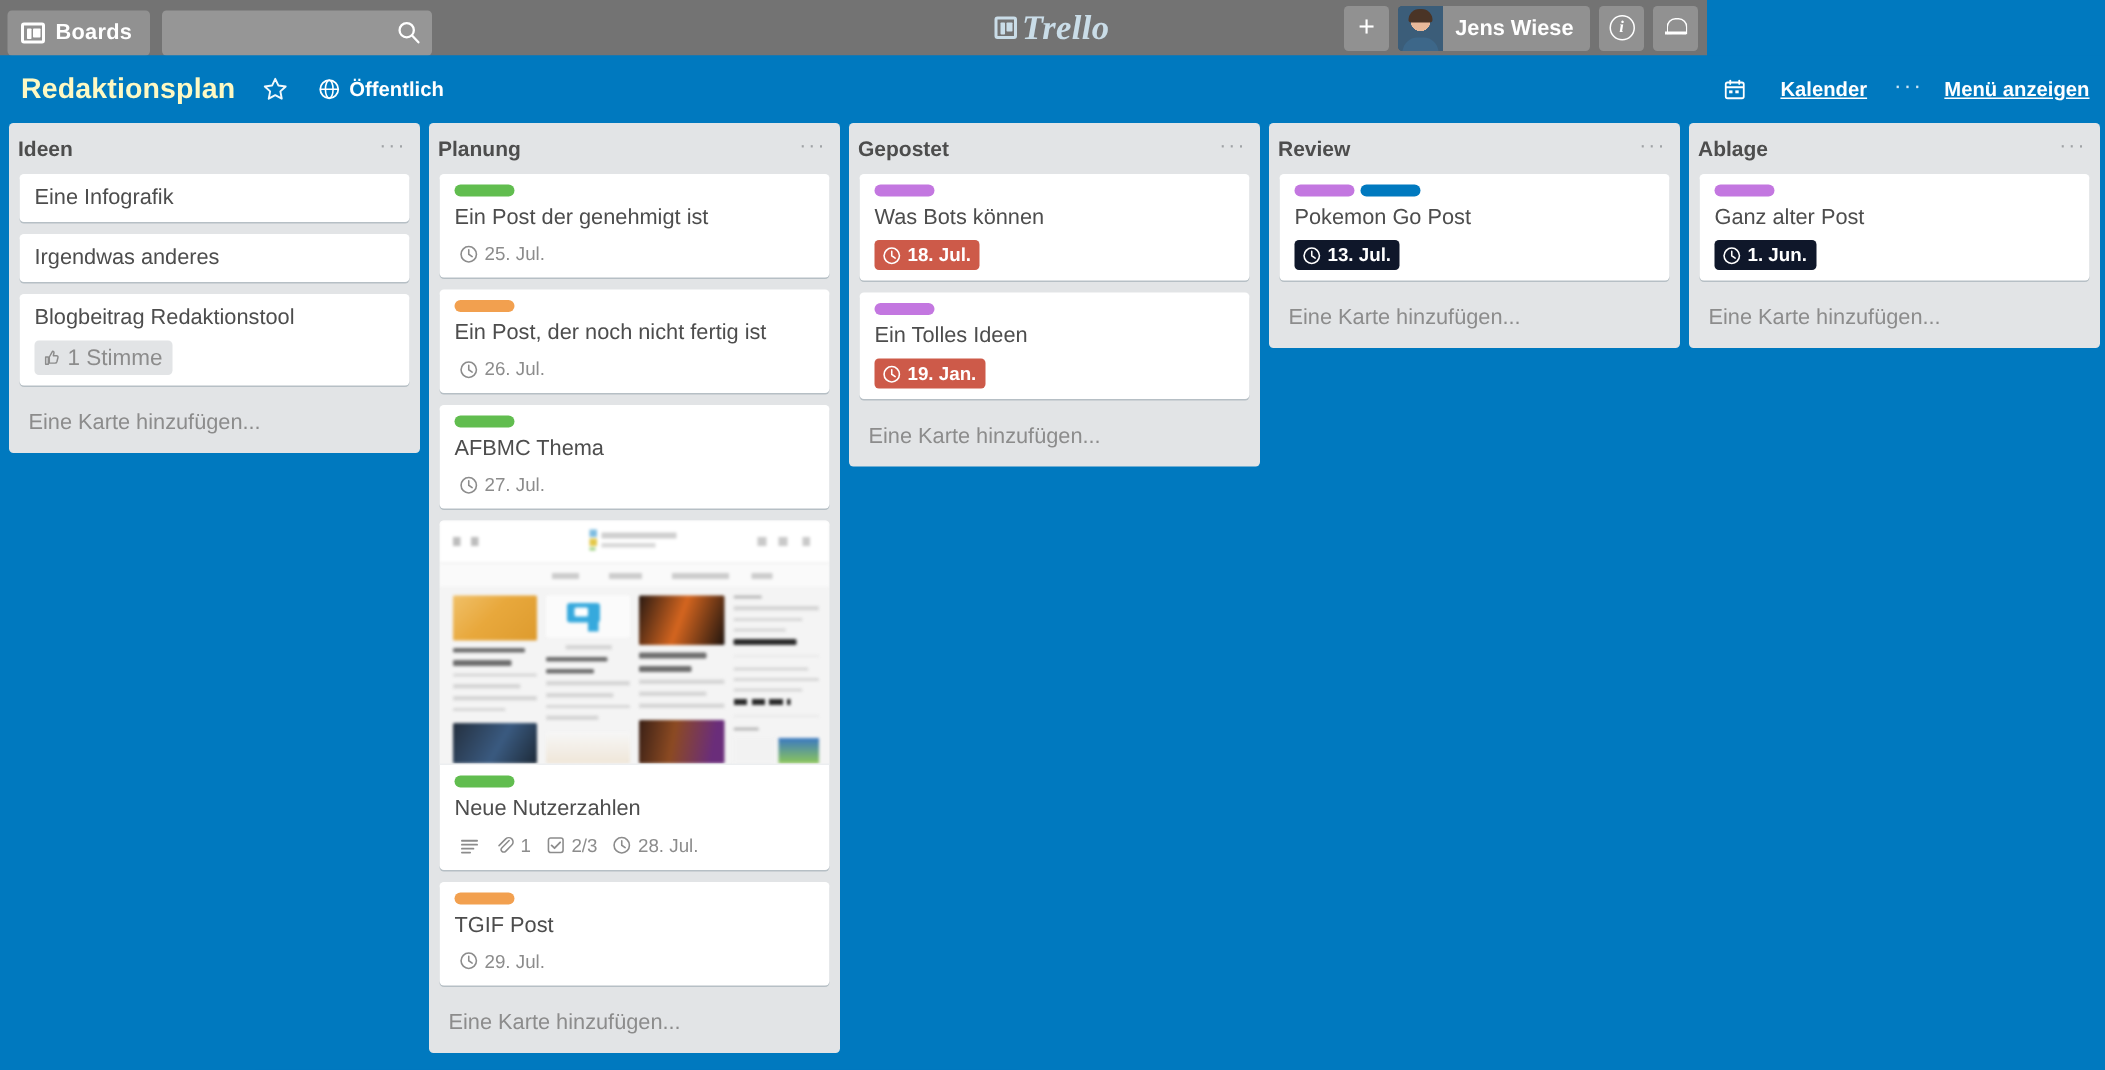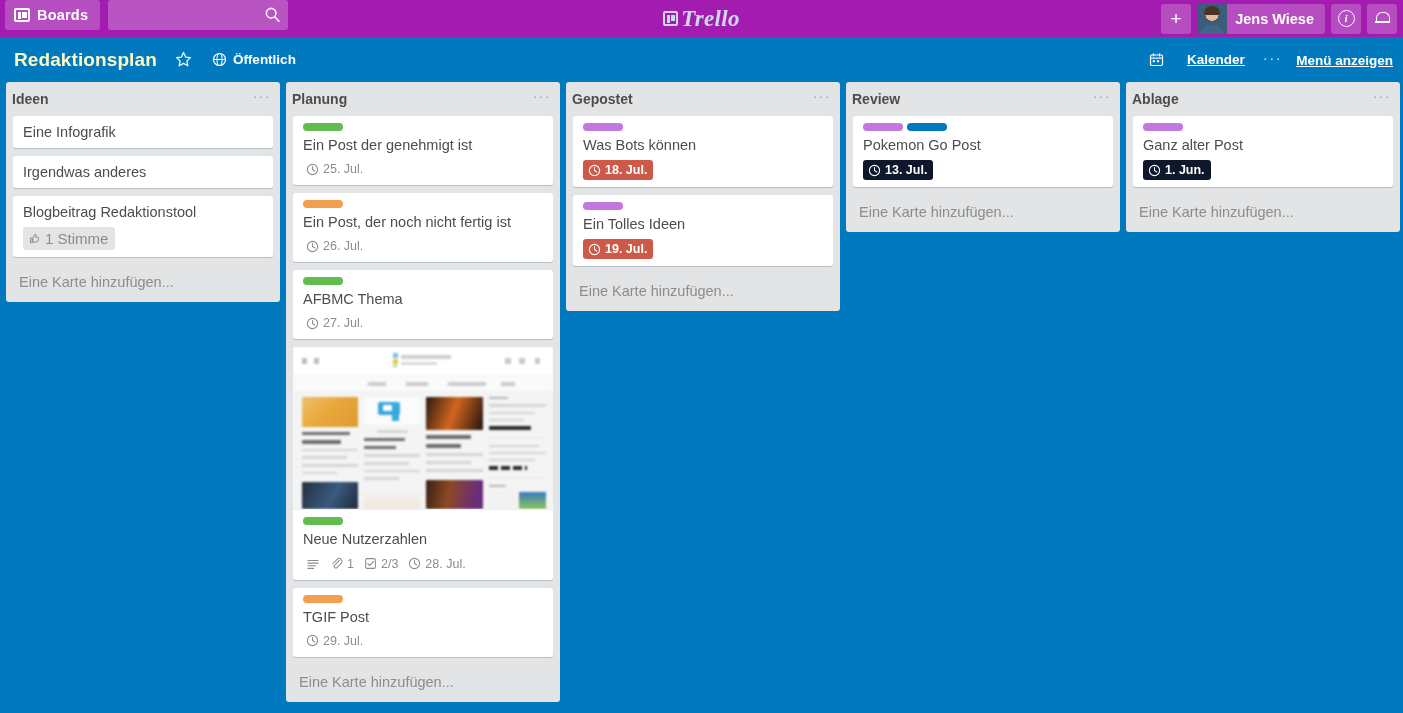--- a/index.html
+++ b/index.html
@@ -6,23 +6,23 @@
   html, body {
     width: 1403px; height: 713px;
     overflow: hidden;
     font-family: "Liberation Sans", sans-serif;
     background: #0079bf;
   }
 
   
   #top-bar {
     position: absolute; left: 0; top: 0;
-    width: 1403px; height: 37px;
-    background: #a21caf;
-    display: flex; align-items: flex-start;
+    width: 1138px; height: 37px;
+    background: #737373;
+    display: flex; align-items: flex-end;
   }
   .hdr-btn {
     background: rgba(255,255,255,.22);
     border-radius: 3px;
     height: 30px;
     display: flex; align-items: center;
     color: #fff;
     cursor: pointer;
   }
   #boards-btn { margin-left: 5px; padding: 0 12px 0 9px; gap: 7px; }
@@ -571,21 +571,21 @@
             <div class="labels">
               <span class="label" style="background: rgb(195, 119, 224);"></span>
             </div>
             <div class="card-title">Ein Tolles Ideen</div>
             <div class="badges">
               <span class="badge due">
                 <svg viewBox="0 0 16 16" class="ic">
                   <circle cx="8" cy="8" r="6.3" fill="none" stroke="#ffffff" stroke-width="1.3"></circle>
              <path d="M8 4.3V8l2.8 1.9" fill="none" stroke="#ffffff" stroke-width="1.3" stroke-linecap="round"></path>
                 </svg>
-                <span>19. Jul.</span>
+                <span>19. Jan.</span>
               </span>
             </div>
           </div>
         </div>
       </div>
       <div class="add-card">Eine Karte hinzufügen...</div>
     </div>
     <div class="list">
       <div class="list-header">
         <span class="list-title">Review</span>

